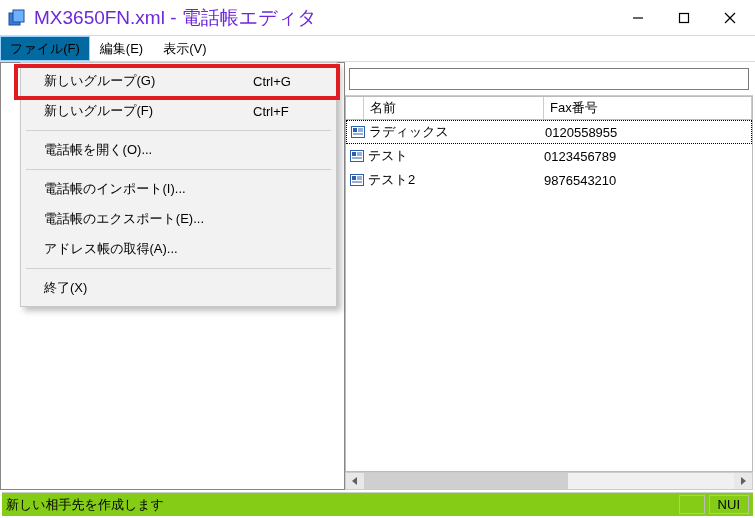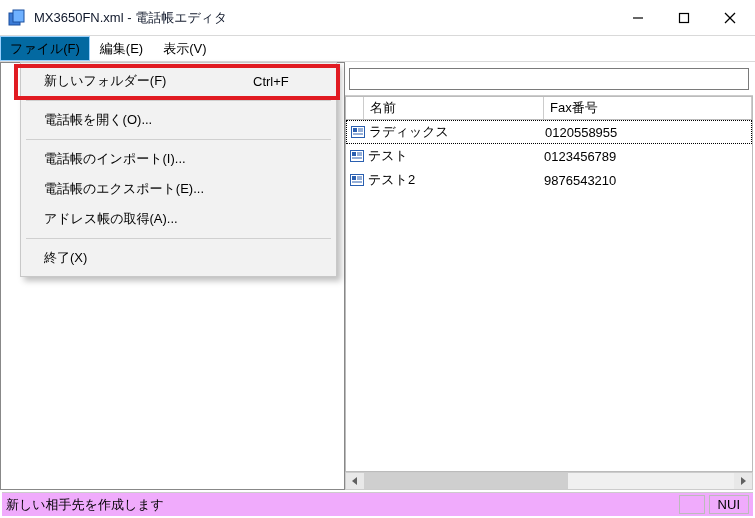--- a/index.html
+++ b/index.html
@@ -4,21 +4,21 @@
 <style>
   * { box-sizing: border-box; font-family: "Yu Gothic UI", "Meiryo", sans-serif; font-size: 13px; }
   html, body { margin: 0; padding: 0; }
   body { width: 755px; height: 518px; background: #fff; position: relative; overflow: hidden; }
 
   .titlebar {
     height: 36px; display: flex; align-items: center; padding: 0 2px 0 8px;
     border-bottom: 1px solid #d9d9d9; background: #fff;
   }
   .titlebar .app-icon { width: 18px; height: 18px; margin-right: 8px; }
-  .titlebar .title { flex: 1; color: #0f172a; font-size: 13px; }
+  .titlebar .title { flex: 1; color: #6d28d9; font-size: 19px; }
   .win-btn { width: 46px; height: 30px; display: flex; align-items: center; justify-content: center; }
   .win-btn svg { display: block; }
 
   .menubar {
     height: 26px; display: flex; align-items: stretch; border-bottom: 1px solid #d9d9d9;
     background: #fff;
   }
   .menu-item { padding: 0 10px; display: flex; align-items: center; cursor: default; }
   .menu-item.open { background: #0369a1; border: 1px solid #99d1ff; padding: 0 9px; }
 
@@ -61,21 +61,21 @@
   .row .fx { flex: 1; }
 
   .hscroll { height: 18px; background: #f0f0f0; border: 1px solid #ccc; display:flex; }
   .hscroll .arrow { width: 18px; display:flex; align-items:center; justify-content:center; background:#e8e8e8; }
   .hscroll .track { flex:1; position:relative; }
   .hscroll .thumb { position:absolute; left:0; top:0; height:100%; width:55%; background:#cfcfcf; }
 
   .statusbar {
     position: absolute; left: 2px; right: 2px; bottom: 2px; height: 24px;
     border-top: 1px solid #ccc; display: flex; align-items: center; padding: 0 4px;
-    background: #f0abfc;
+    background: #84cc16;
   }
   .statusbar .msg { flex: 1; }
   .statusbar .cell { border: 1px solid #bbb; padding: 1px 8px; margin-left: 4px; min-width: 26px; text-align: right; }
 
   .card-ic { width: 14px; height: 12px; }
 </style>
 </head>
 <body>
 
 <div class="titlebar">
@@ -175,21 +175,25 @@
         <svg width="8" height="8">
             <polygon points="2,0 2,8 7,4" fill="#606060"></polygon>
           </svg>
       </div>
     </div>
   </div>
 </div>
 
 <div class="dropdown">
   <div class="dd-row">
-    <span class="lbl">新しいフォルダー(F)</span>
+    <span class="lbl">新しいグループ(G)</span>
+    <span class="shortcut">Ctrl+G</span>
+  </div>
+  <div class="dd-row">
+    <span class="lbl">新しいグループ(F)</span>
     <span class="shortcut">Ctrl+F</span>
   </div>
   <div class="dd-sep"></div>
   <div class="dd-row">
     <span class="lbl">電話帳を開く(O)...</span>
   </div>
   <div class="dd-sep"></div>
   <div class="dd-row">
     <span class="lbl">電話帳のインポート(I)...</span>
   </div>

